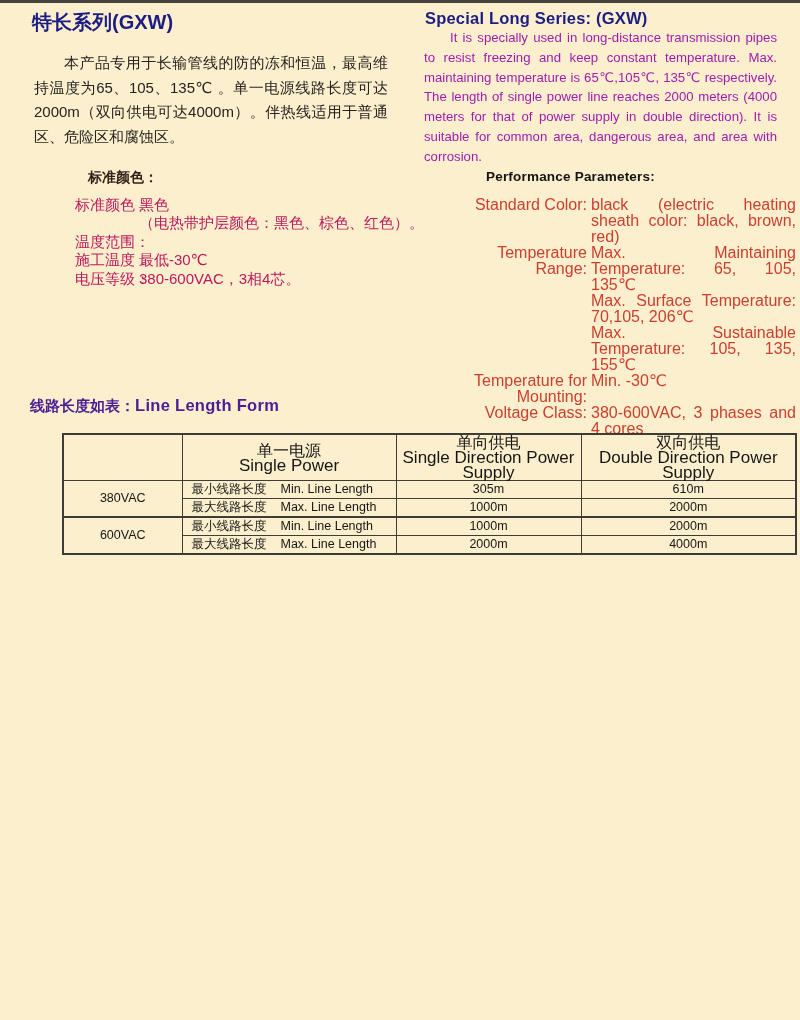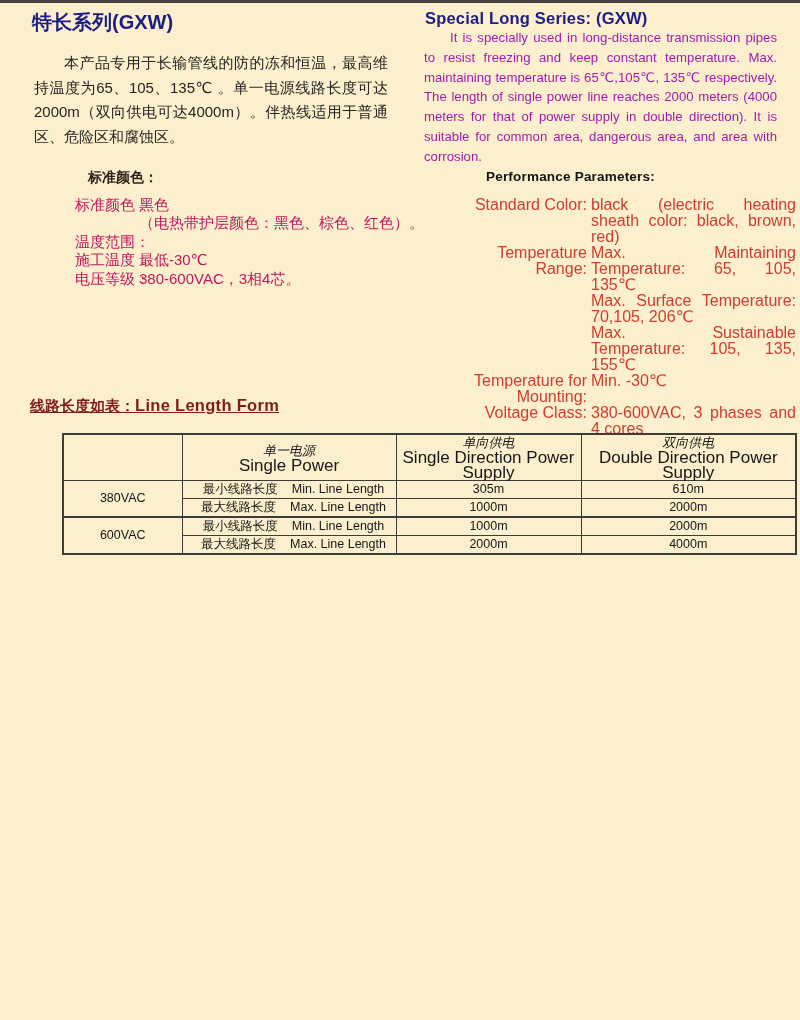--- a/index.html
+++ b/index.html
@@ -60,42 +60,42 @@
     position:absolute;left:446px;top:194px;
     font-size:16px;line-height:16px;color:#CC3E2F;
   }
   .en-param-row{display:flex;align-items:flex-start;}
   .en-param-label{width:141px;flex:0 0 auto;text-align:right;padding-right:4px;}
   .en-param-lines{width:205px;}
   .en-param-lines div{text-align:justify;}
   
   .table-title{
     position:absolute;left:30px;top:393px;
-    color:#7f1d1d;font-weight:bold;white-space:nowrap;text-decoration:underline;
+    color:#4c1d95;font-weight:bold;white-space:nowrap;
   }
   .table-title .cn{font-size:15px;}
   .table-title .en{font-size:16.5px;letter-spacing:.3px;}
   table.llt{
     position:absolute;left:62px;top:430px;
     width:733px;table-layout:fixed;
     border-collapse:collapse;
     border:2px solid #3d3c36;
     font-size:12.5px;color:#161616;
     background:transparent;
   }
   table.llt th,table.llt td{
     border:1px solid #3d3c36;
     padding:0;line-height:15px;
   }
   table.llt thead th{height:34px;font-weight:normal;text-align:center;vertical-align:middle;}
-  table.llt thead .hd-cn{font-size:13px;font-style:italic;}
+  table.llt thead .hd-cn{font-size:16px;}
   table.llt thead .hd-en{font-size:17px;}
   table.llt tbody td{height:17px;vertical-align:middle;}
   table.llt td.voltage{text-align:center;}
-  table.llt td.lbl{text-align:center;padding-left:9px;white-space:nowrap;}
+  table.llt td.lbl{text-align:left;padding-left:9px;white-space:nowrap;}
   table.llt td.lbl .gap{display:inline-block;width:14px;}
   table.llt td.num{text-align:center;}
   table.llt tr.grp-600 td{border-top:2px solid #3d3c36;}
 </style>
 </head>
 <body>
 
 <div id="page">
 
   <div class="cn-title">特长系列(GXW)</div>

